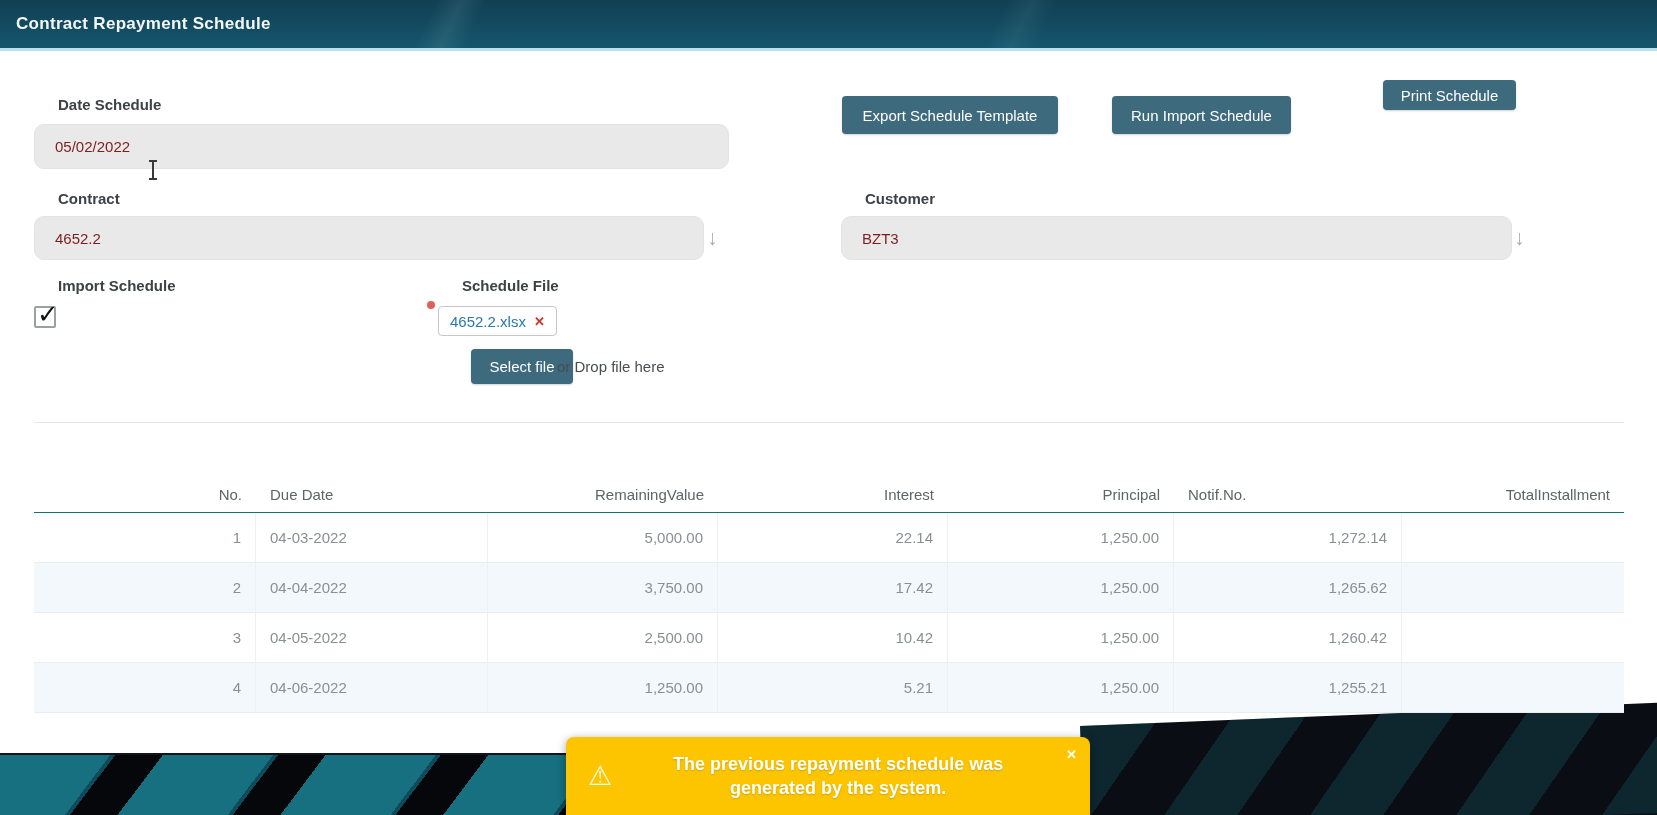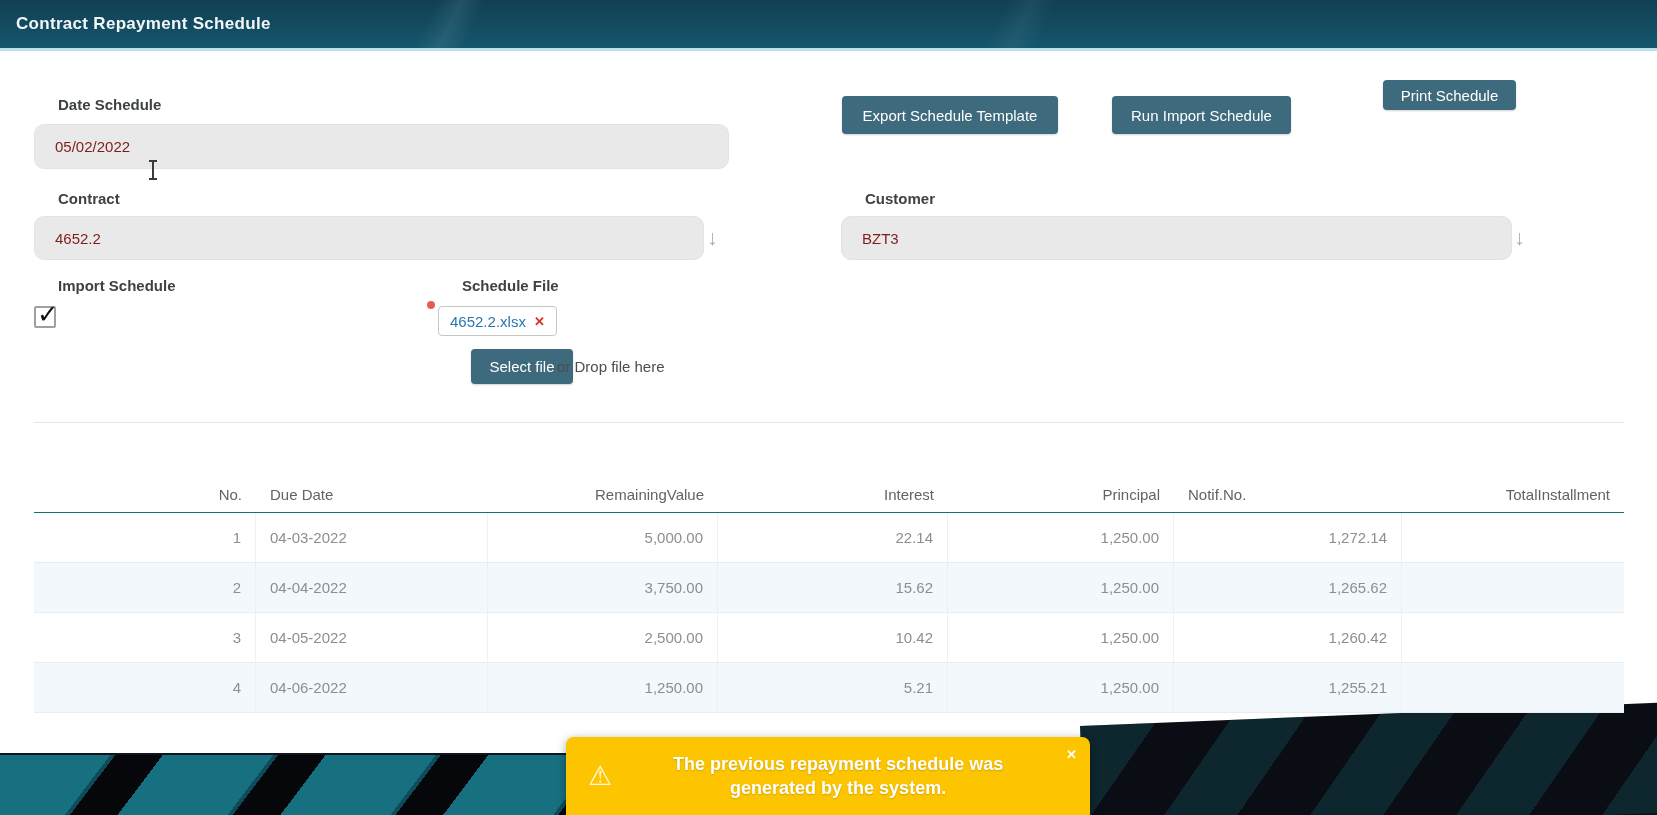--- a/index.html
+++ b/index.html
@@ -168,21 +168,21 @@
       <div class="td al-r sep">22.14</div>
       <div class="td al-r sep">1,250.00</div>
       <div class="td al-r sep">1,272.14</div>
       <div class="td al-l"></div>
     </div>
 
     <div class="tr body even">
       <div class="td al-r sep">2</div>
       <div class="td al-l sep">04-04-2022</div>
       <div class="td al-r sep">3,750.00</div>
-      <div class="td al-r sep">15.62</div>
+      <div class="td al-r sep">17.42</div>
       <div class="td al-r sep">1,250.00</div>
       <div class="td al-r sep">1,265.62</div>
       <div class="td al-l"></div>
     </div>
 
     <div class="tr body">
       <div class="td al-r sep">3</div>
       <div class="td al-l sep">04-05-2022</div>
       <div class="td al-r sep">2,500.00</div>
       <div class="td al-r sep">10.42</div>

